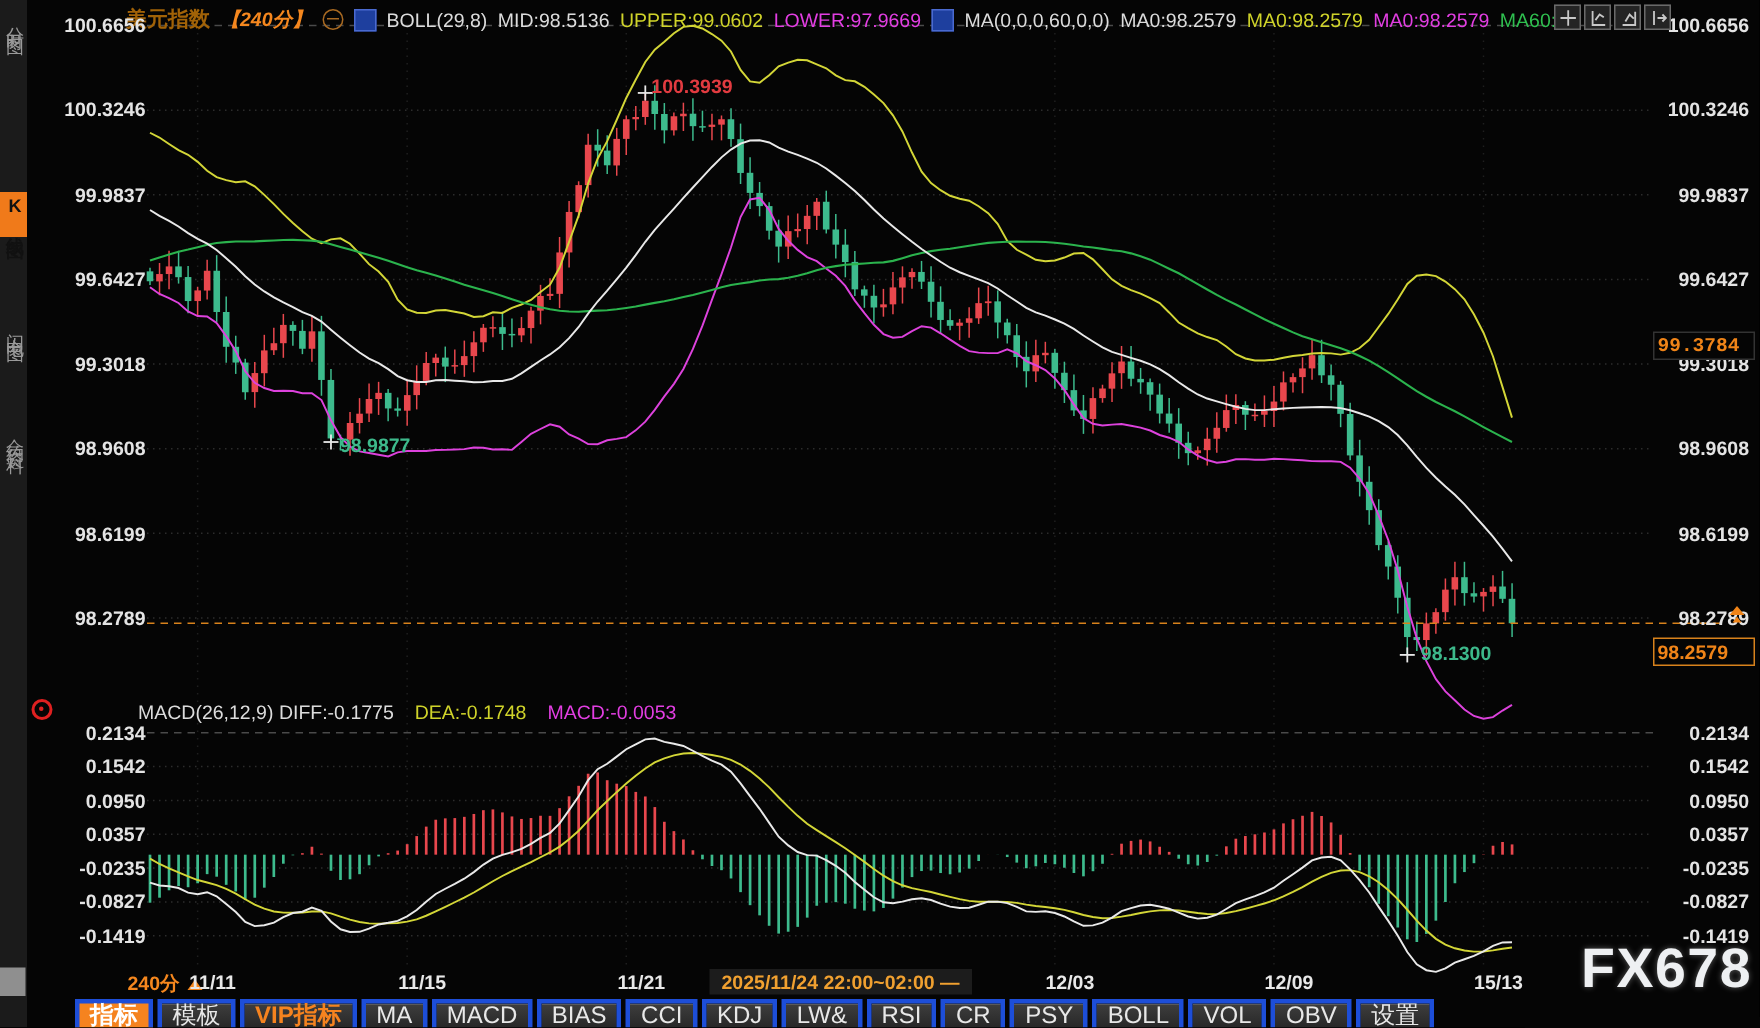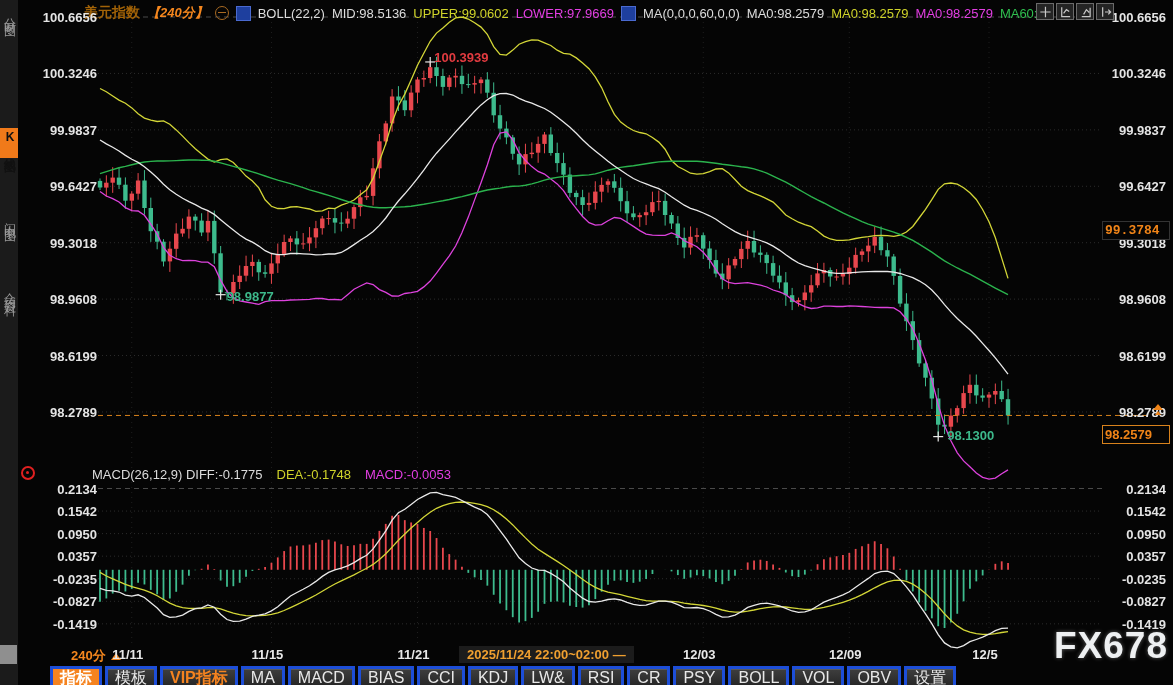--- a/index.html
+++ b/index.html
@@ -44,21 +44,21 @@
   .note-green{color:#3db98b;}
   .badge{position:absolute;left:1102px;width:62px;height:17px;line-height:17px;padding:0 2px;
          font-size:13px;font-weight:700;color:#f08418;background:#050505;z-index:5;}
   #right-badge{border:1px solid #333;}
   #price-badge{border:1px solid #d8821c;}
   #price-arrows{position:absolute;left:1153px;z-index:5;display:flex;flex-direction:column;gap:1px;}
   .tri-up{width:0;height:0;border-left:5px solid transparent;border-right:5px solid transparent;
           border-bottom:6px solid #f08418;}
   .tri-up.small{border-left-width:3.5px;border-right-width:3.5px;border-bottom-width:4.5px;margin-left:1.5px;}
   
-  #xaxis-row{position:absolute;left:14px;top:646px;width:1096px;height:19px;z-index:4;}
+  #xaxis-row{position:absolute;left:28px;top:646px;width:1096px;height:19px;z-index:4;}
   .x-date{position:absolute;top:1px;transform:translateX(-50%);font-size:13px;font-weight:700;color:#e8e8e8;}
   #period-label{position:absolute;left:57px;top:1px;color:#f5871e;font-weight:700;font-size:13px;
                 display:flex;align-items:center;gap:5px;cursor:pointer;}
   #period-label .tri{width:0;height:0;border-left:5px solid transparent;border-right:5px solid transparent;
                      border-bottom:7px solid #f5871e;}
   #crosshair-date{position:absolute;left:445px;top:0;height:17px;line-height:17px;padding:0 8px;
                   background:#1c1c1c;color:#f0a030;font-size:13px;font-weight:700;}
   
   #toolbar{position:absolute;left:50px;top:666px;height:19px;display:flex;gap:3px;z-index:4;}
   .tb-btn{height:17px;line-height:17px;padding:0 7px;font-size:16px;color:#e8e8e8;cursor:pointer;
@@ -549,21 +549,21 @@
       <div class="side-tab" style="top: 211px;">闪电图</div>
       <div class="side-tab" style="top: 281px;">合约资料</div>
     </div>
   <div id="side-thumb"></div>
 
   <div id="header">
     <span class="h-sym">美元指数</span>
     <span class="h-period">【240分】</span>
     <span class="minus-circle"></span>
     <span class="mini-chart-icon"></span>
-    <span class="h-w">BOLL(22,2)</span>
+    <span class="h-w">BOLL(29,8)</span>
     <span class="h-w">MID:98.5136</span>
     <span class="h-y">UPPER:99.0602</span>
     <span class="h-m">LOWER:97.9669</span>
     <span class="mini-chart-icon"></span>
     <span class="h-w">MA(0,0,0,60,0,0)</span>
     <span id="ma-values" style="display:flex;gap:7px;">
         <span style="color: rgb(220, 220, 220);">MA0:98.2579</span>
         <span style="color: rgb(207, 211, 42);">MA0:98.2579</span>
         <span style="color: rgb(226, 62, 226);">MA0:98.2579</span>
         <span style="color: rgb(47, 191, 79);">MA60:9</span>
@@ -613,21 +613,21 @@
     <div id="period-label">
       <span>240分</span>
         <span class="tri"></span>
     </div>
     <div id="crosshair-date">2025/11/24 22:00~02:00 —</div>
   <div class="x-date" style="left: 113.75px;">11/11</div>
       <div class="x-date" style="left: 253.45px;">11/15</div>
       <div class="x-date" style="left: 399.5px;">11/21</div>
       <div class="x-date" style="left: 685.25px;">12/03</div>
       <div class="x-date" style="left: 831.3px;">12/09</div>
-      <div class="x-date" style="left: 971px;">12/5</div>
+      <div class="x-date" style="left: 971px;">15/13</div>
     </div>
 
   <div id="toolbar">
       <div class="tb-btn active">指标</div>
       <div class="tb-btn">模板</div>
       <div class="tb-btn vip">VIP指标</div>
       <div class="tb-btn">MA</div>
       <div class="tb-btn">MACD</div>
       <div class="tb-btn">BIAS</div>
       <div class="tb-btn">CCI</div>

